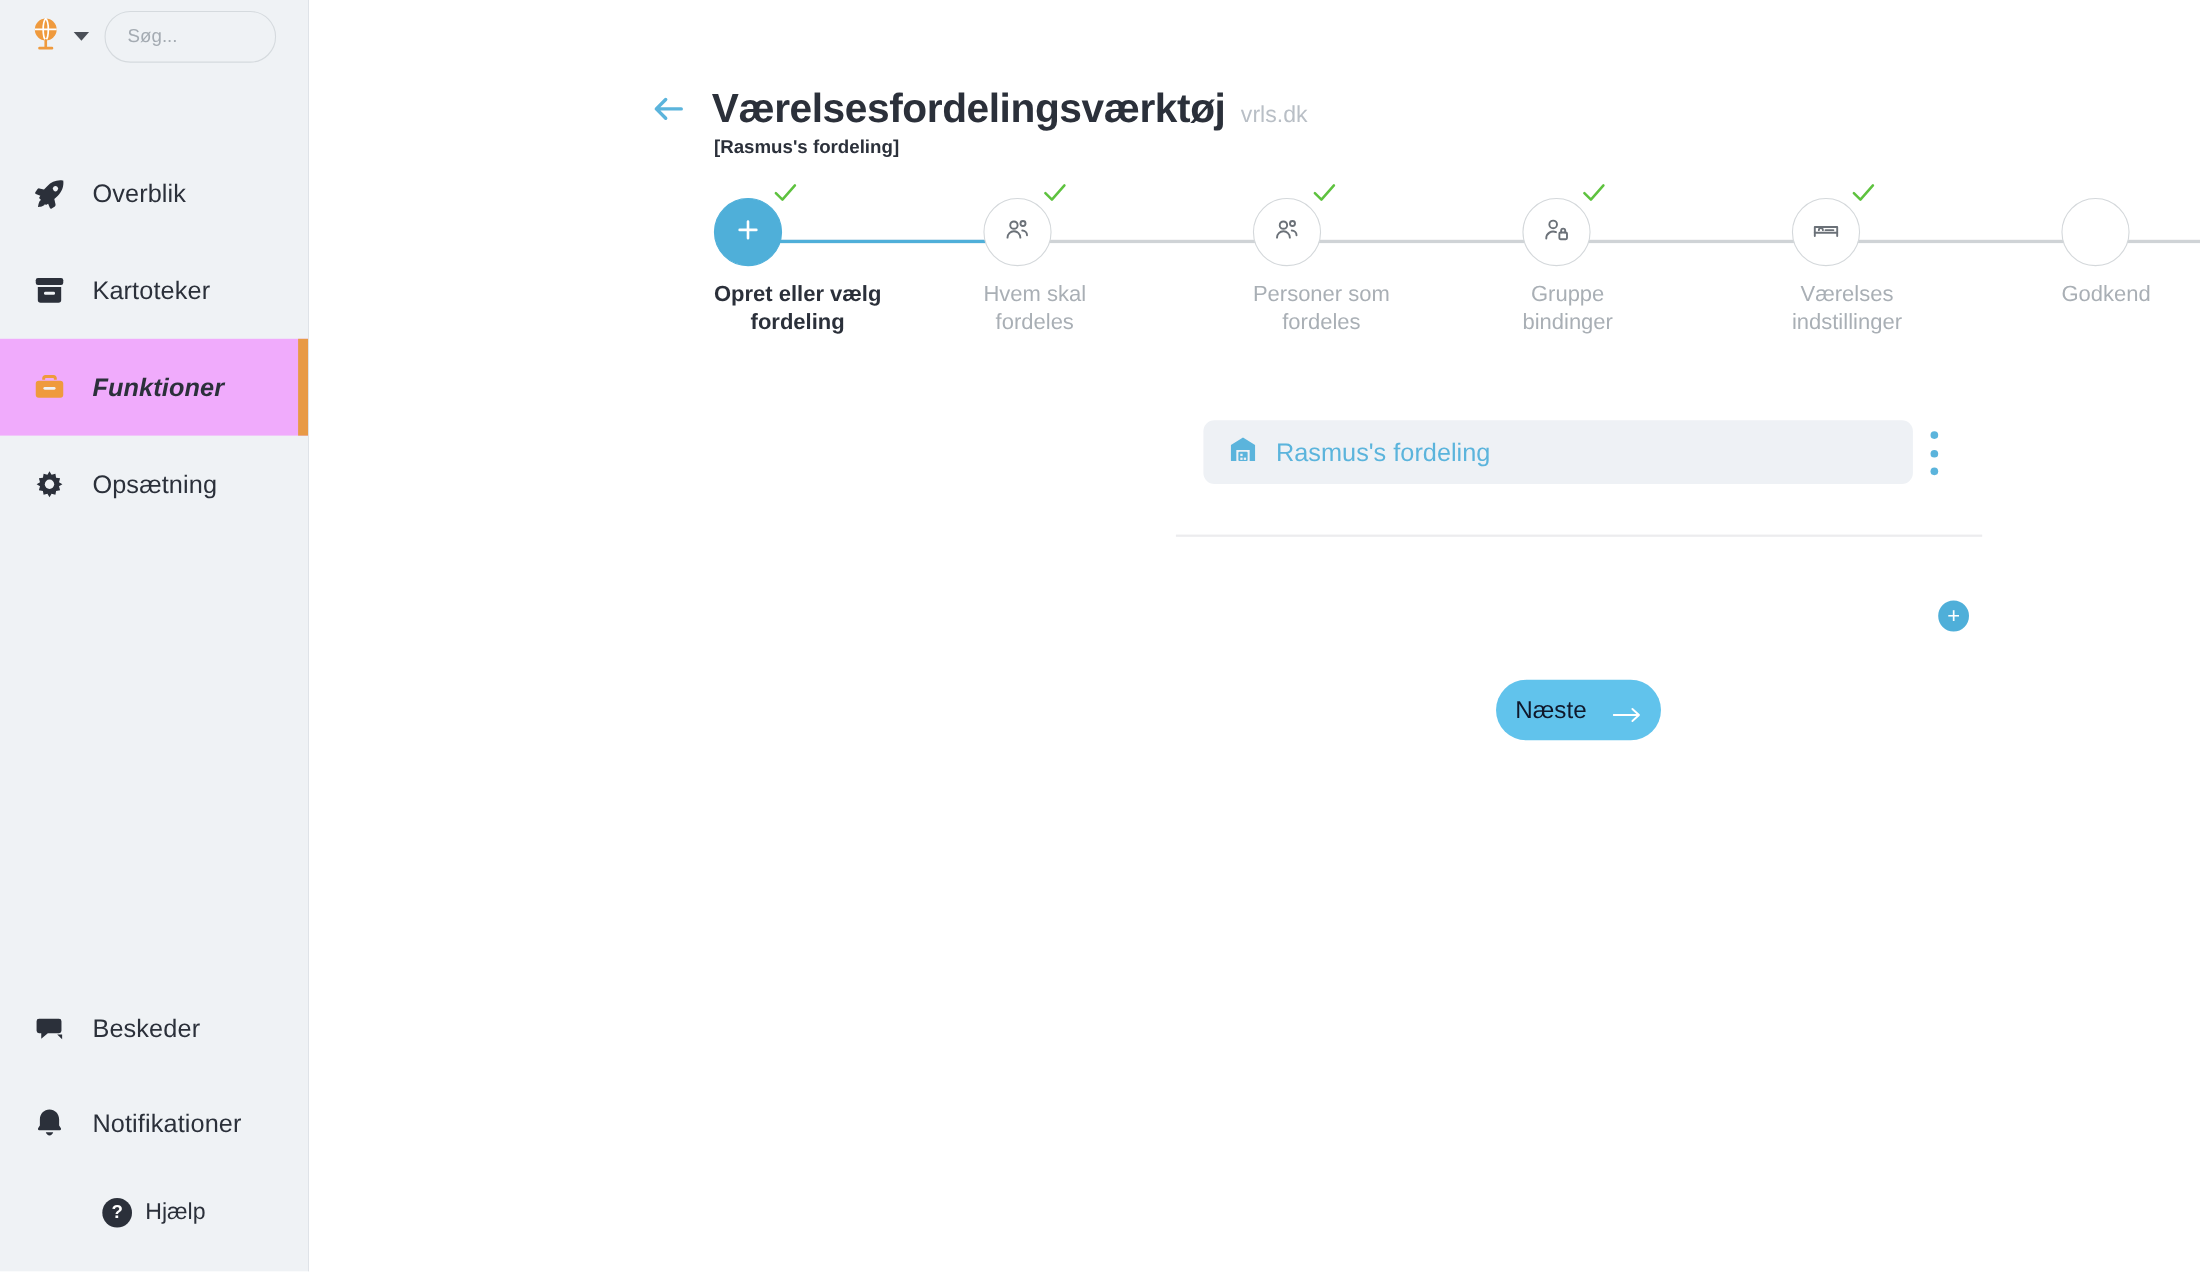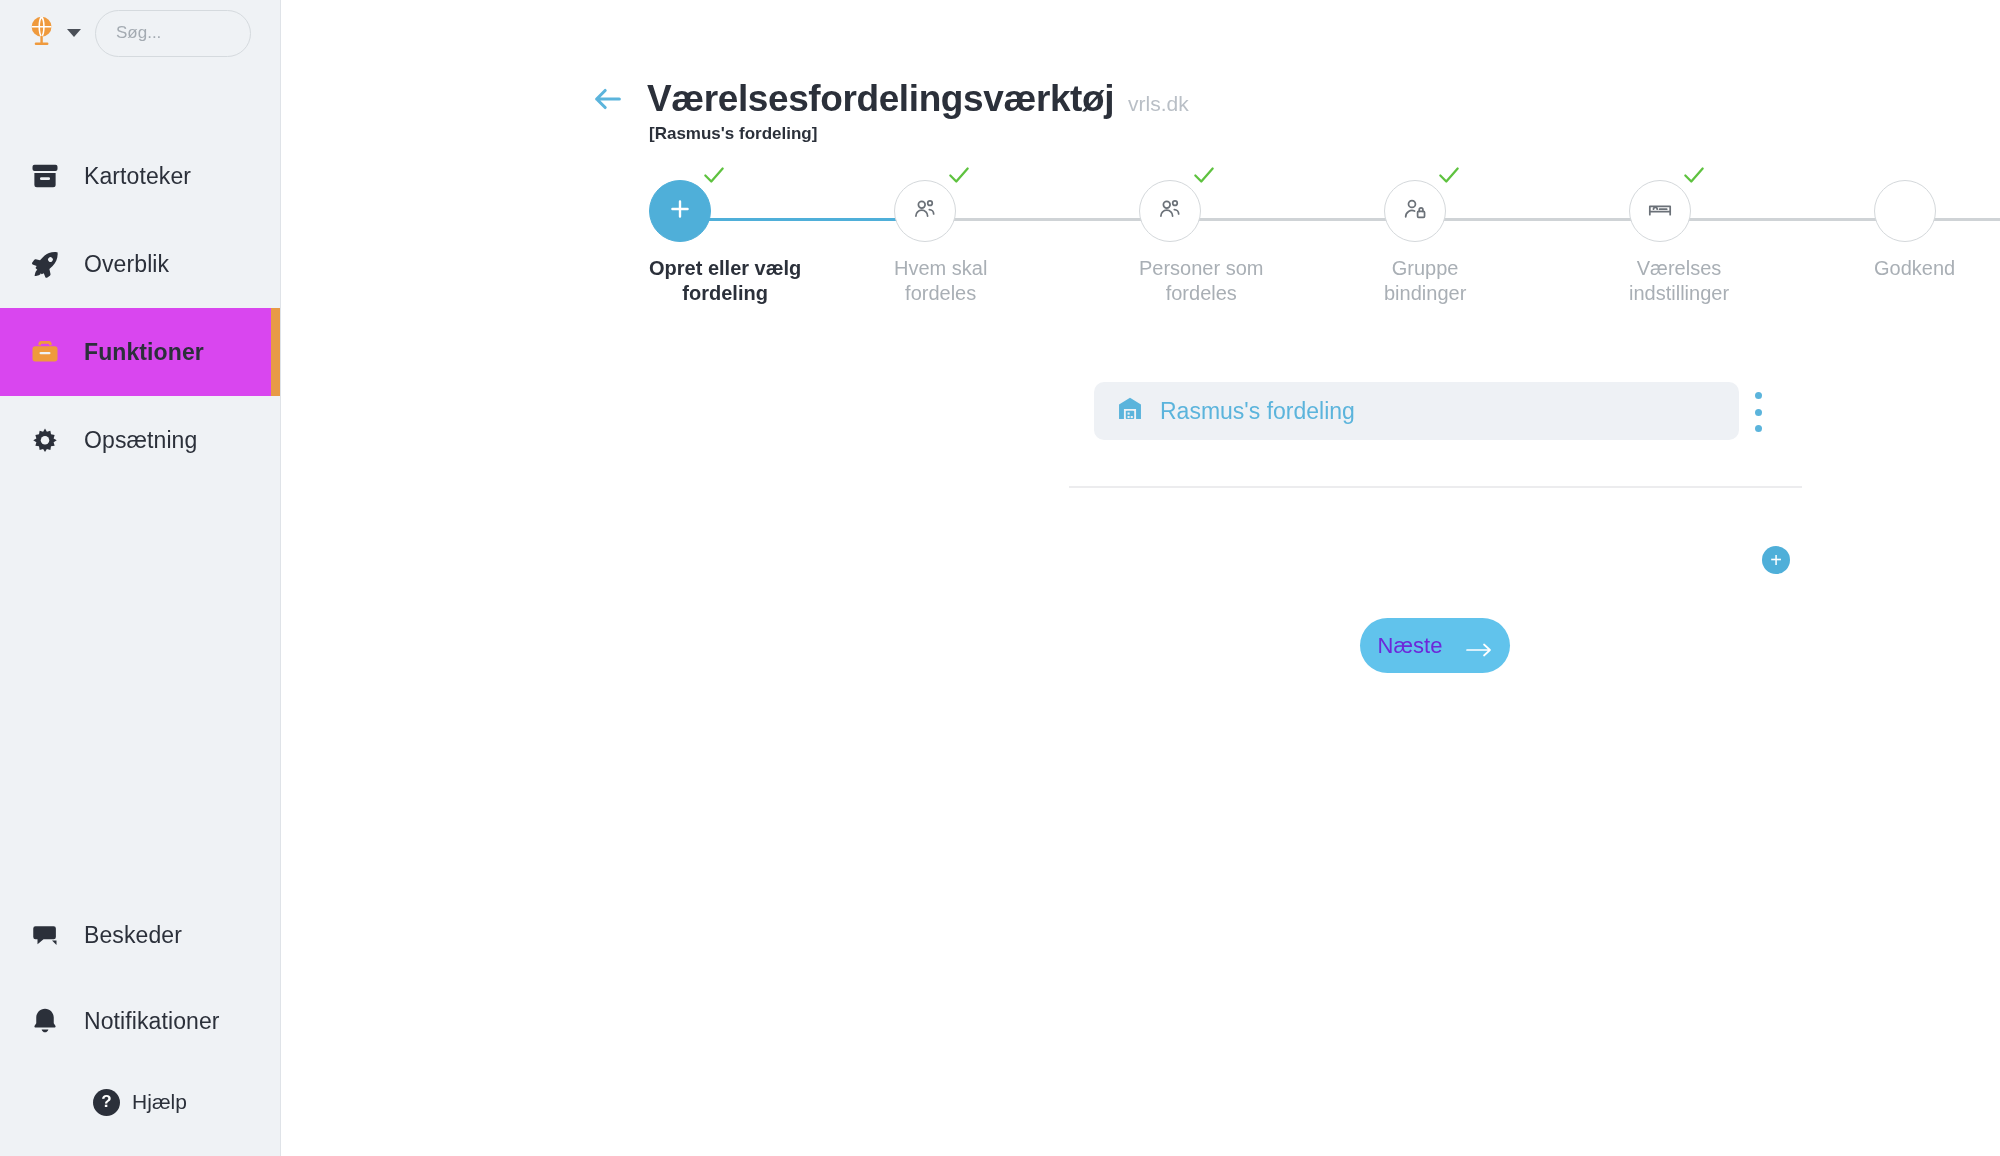--- a/index.html
+++ b/index.html
@@ -52,21 +52,21 @@
     display: flex; align-items: center;
     padding-left: 28px;
     gap: 22px;
     cursor: pointer;
   }
   .nav-item .nav-label {
     font-size: 23px;
     color: #2b303a;
     letter-spacing: .1px;
   }
-  .nav-item.active { background: #d946ef; }
+  .nav-item.active { background: #f0abfc; font-style: italic; }
   .nav-item.active .nav-label { font-weight: 700; }
   .nav-item.active::after {
     content: "";
     position: absolute; right: 0; top: 0;
     width: 9px; height: 100%;
     background: #e89a46;
   }
   .nav-icon { width: 34px; height: 34px; display: flex; align-items: center; justify-content: center; flex: 0 0 34px; }
 
   .nav-bottom { position: absolute; left: 0; bottom: 0; width: 100%; }
@@ -163,21 +163,21 @@
     position: absolute; left: 1481px; top: 546px;
     width: 28px; height: 28px; border-radius: 50%;
     background: #4fafd9; color: #fff;
     display: flex; align-items: center; justify-content: center;
     font-size: 20px; line-height: 1; cursor: pointer;
     border: none; font-family: "Liberation Sans", sans-serif;
   }
   .next-btn {
     position: absolute; left: 1079px; top: 618px;
     width: 150px; height: 55px; border-radius: 28px;
-    background: #61c3ec; color: #6d28d9; border: none;
+    background: #61c3ec; color: #0f172a; border: none;
     font-size: 22px; cursor: pointer;
     display: flex; align-items: center; justify-content: center; gap: 24px;
     font-family: "Liberation Sans", sans-serif;
   }
   .next-arrow { width: 26px; height: 16px; }
 </style>
 </head>
 <body>
 
 <div class="app">
@@ -196,36 +196,36 @@
         <span class="caret"></span>
       </div>
       <input class="search-box" type="text" placeholder="Søg..." style="">
     </div>
 
     <nav class="nav-group">
 
       <div class="nav-item">
         <span class="nav-icon">
           <svg width="30" height="30" viewBox="0 0 24 24" fill="#2b303a">
+            <path d="M21.5 2.5c-4.3-.6-8.3 1.1-11 3.9L8 9 4.6 8.2c-.5-.1-1 .1-1.3.5l-1.6 2.3c-.3.5-.1 1.1.4 1.3l3.2 1.3-.9 1.6 5 5 1.6-.9 1.3 3.2c.2.5.8.7 1.3.4l2.3-1.6c.4-.3.6-.8.5-1.3L15.5 16l2.6-2.5c2.8-2.7 4.5-6.7 3.9-11zM15 9.8a1.9 1.9 0 1 1 2.7-2.7A1.9 1.9 0 0 1 15 9.8z"></path>
+            <path d="M5.2 17.1c-1.2 1.2-1.5 4.6-1.5 4.6s3.4-.3 4.6-1.5a2.2 2.2 0 0 0-3.1-3.1z"></path>
+          </svg>
+        </span>
+        <span class="nav-label">Overblik</span>
+      </div>
+
+      <div class="nav-item">
+        <span class="nav-icon">
+          <svg width="30" height="30" viewBox="0 0 24 24" fill="#2b303a">
             <rect x="2" y="3" width="20" height="5" rx="1.6"></rect>
             <path d="M3.5 9.5h17v9.4a2 2 0 0 1-2 2h-13a2 2 0 0 1-2-2V9.5z"></path>
             <rect x="8" y="13" width="8" height="2.2" rx="1" fill="#eff2f5"></rect>
           </svg>
         </span>
         <span class="nav-label">Kartoteker</span>
-      </div>
-
-      <div class="nav-item">
-        <span class="nav-icon">
-          <svg width="30" height="30" viewBox="0 0 24 24" fill="#2b303a">
-            <path d="M21.5 2.5c-4.3-.6-8.3 1.1-11 3.9L8 9 4.6 8.2c-.5-.1-1 .1-1.3.5l-1.6 2.3c-.3.5-.1 1.1.4 1.3l3.2 1.3-.9 1.6 5 5 1.6-.9 1.3 3.2c.2.5.8.7 1.3.4l2.3-1.6c.4-.3.6-.8.5-1.3L15.5 16l2.6-2.5c2.8-2.7 4.5-6.7 3.9-11zM15 9.8a1.9 1.9 0 1 1 2.7-2.7A1.9 1.9 0 0 1 15 9.8z"></path>
-            <path d="M5.2 17.1c-1.2 1.2-1.5 4.6-1.5 4.6s3.4-.3 4.6-1.5a2.2 2.2 0 0 0-3.1-3.1z"></path>
-          </svg>
-        </span>
-        <span class="nav-label">Overblik</span>
       </div>
 
       <div class="nav-item active">
         <span class="nav-icon">
           <svg width="30" height="30" viewBox="0 0 24 24" fill="#ef9a3d">
             <path d="M9 3.2h6c1.3 0 2.3 1 2.3 2.3v1.1h-2.1V5.8c0-.3-.2-.5-.5-.5h-5.4c-.3 0-.5.2-.5.5v.8H6.7V5.5c0-1.3 1-2.3 2.3-2.3z"></path>
             <rect x="2" y="7.3" width="20" height="12.3" rx="2.2"></rect>
             <rect x="7.6" y="11.9" width="8.8" height="1.9" rx=".95" fill="#eff2f5"></rect>
           </svg>
         </span>

